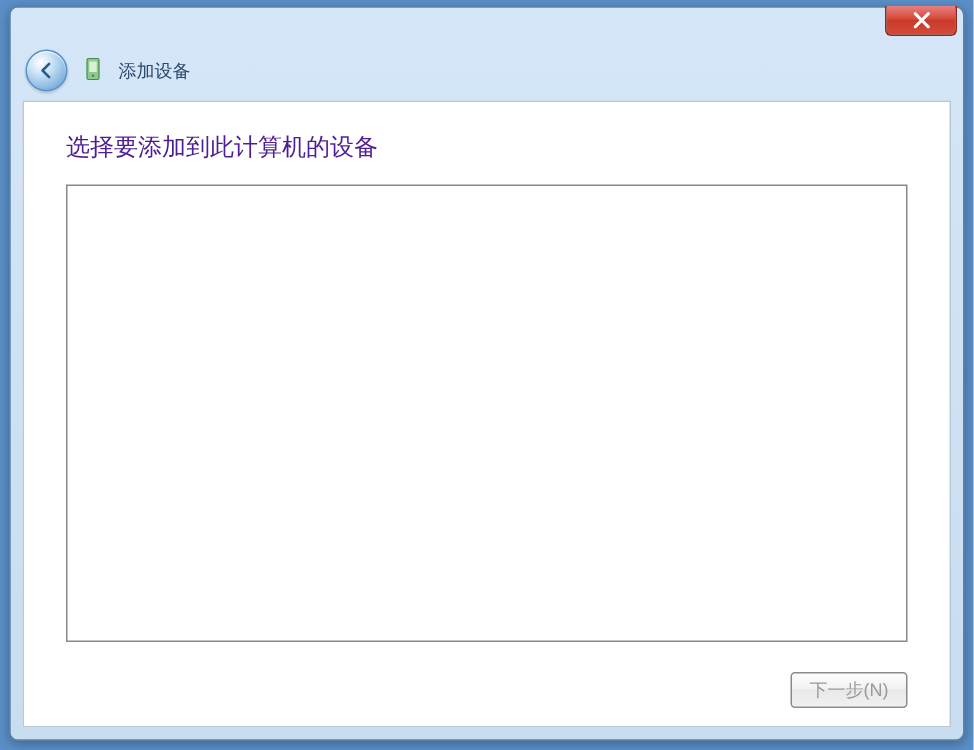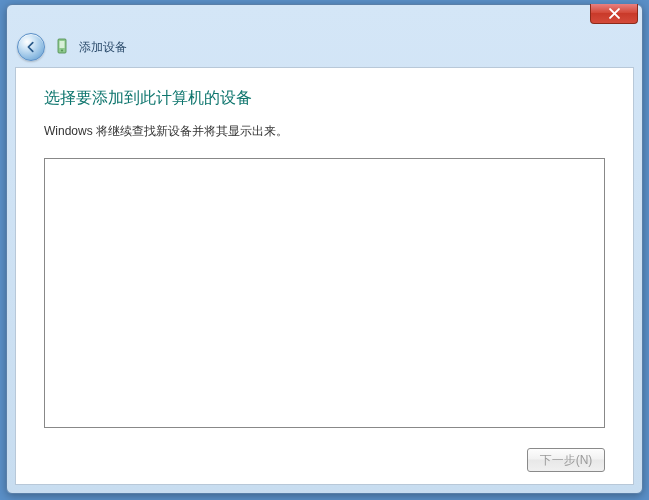--- a/index.html
+++ b/index.html
@@ -79,21 +79,21 @@
     .content {
       flex: 1;
       margin: 0 8px 8px 8px;
       background: #ffffff;
       border: 1px solid #b8c8d8;
       display: flex;
       flex-direction: column;
       padding: 20px 28px 12px 28px;
     }
     .heading {
-      color: #0f766e;
+      color: #4c1d95;
       font-size: 16px;
       font-weight: normal;
       margin-bottom: 14px;
     }
     .subtext {
       font-size: 12px;
       color: #333;
       margin-bottom: 18px;
     }
     .device-list {
@@ -149,20 +149,19 @@
         <rect x="5" y="1" width="8" height="14" rx="1" fill="#8fc98f" stroke="#4a8a4a" stroke-width="0.8"></rect>
         <rect x="6.5" y="3" width="5" height="7" fill="#d8f0d8"></rect>
         <circle cx="9" cy="12.5" r="0.9" fill="#4a8a4a"></circle>
       </svg>
     </div>
     <span class="header-title">添加设备</span>
   </div>
 
   <div class="content">
     <div class="heading">选择要添加到此计算机的设备</div>
-    <div class="subtext">Windows 将继续查找新设备并将其显示出来。</div>
     <div class="device-list"></div>
     <div class="footer">
       <button class="btn" disabled="">下一步(N)</button>
     </div>
   </div>
 
 </div>
 
 </body></html>

